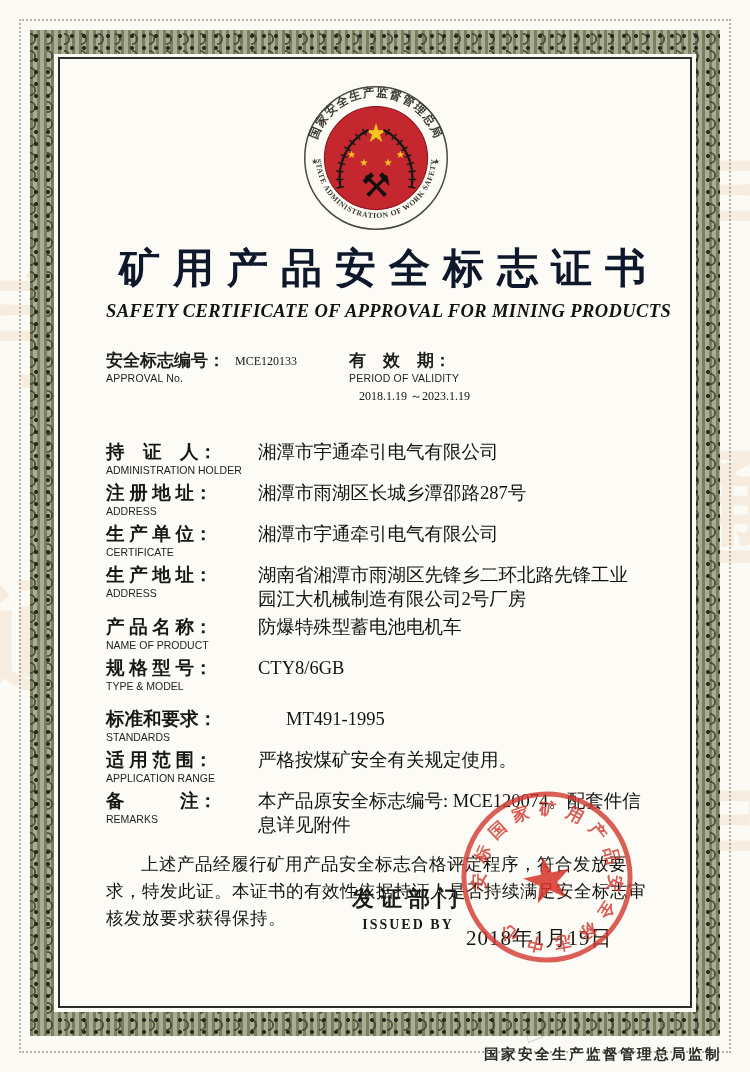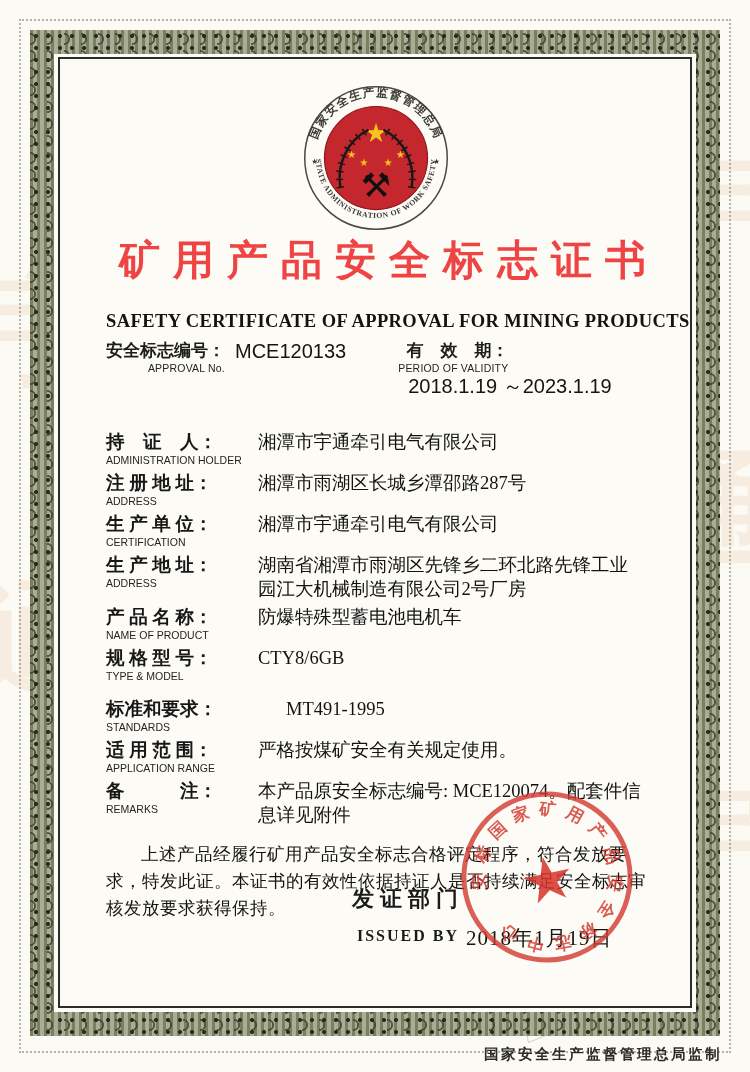--- a/index.html
+++ b/index.html
@@ -24,51 +24,51 @@
   .wm-ring{width:84px;height:84px;border:3px double rgba(150,130,95,.22);border-radius:50%;
     display:flex;align-items:center;justify-content:center;font-size:34px;color:rgba(150,130,95,.20);}
   .wm-ring.gray{border-color:rgba(120,128,110,.18);color:rgba(120,128,110,.16);}
   .wm-stamp{width:76px;height:42px;border:1.5px solid rgba(130,130,130,.30);transform:rotate(-22deg) skewX(-8deg);}
 
   
   .content{position:absolute;inset:59px 60px 66px 60px;padding:24px 44px 0 46px;box-sizing:border-box;}
 
   .emblem{display:block;margin:0 auto;width:150px;height:150px;}
 
-  .title-zh{text-align:left;font-size:41px;font-weight:bold;letter-spacing:13px;
-    padding-left:13px;color:#ef4444;font-family:"Liberation Serif",serif;white-space:nowrap;}
-  .title-en{margin-top:23px;font-size:18.5px;font-weight:bold;color:#14130f;
-    letter-spacing:.4px;font-family:"Liberation Serif",serif;white-space:nowrap;}
+  .title-zh{margin-top:8px;text-align:left;font-size:41px;font-weight:bold;letter-spacing:13px;
+    padding-left:13px;color:#0f172a;font-family:"Liberation Serif",serif;white-space:nowrap;}
+  .title-en{margin-top:5px;font-size:18.5px;font-weight:bold;color:#14130f;
+    letter-spacing:.4px;font-family:"Liberation Serif",serif;white-space:nowrap;font-style:italic;}
 
   .lblzh{font-size:17px;font-weight:bold;color:#1c1c1a;white-space:pre;line-height:22px;}
   .lblen{font-size:10.5px;color:#232320;letter-spacing:.2px;line-height:13px;white-space:nowrap;
     font-family:"Liberation Sans",sans-serif;}
 
-  .approval-row{margin-top:8px;display:flex;align-items:flex-start;text-align:right;}
+  .approval-row{margin-top:28px;display:flex;align-items:flex-start;}
   .ap-group{display:flex;align-items:flex-start;}
-  .ap-group .val{font-size:20px;line-height:22px;padding-left:10px;
-    font-family:Liberation Sans, sans-serif;color:#141414;white-space:nowrap;}
+  .ap-group .val{font-size:12px;line-height:22px;padding-left:10px;
+    font-family:Liberation Serif, serif;color:#141414;white-space:nowrap;}
   .ap-right{margin-left:52px;flex-direction:column;}
 
   .fields{margin-top:33px;}
   .field{display:flex;margin-bottom:4px;}
   .field .flabel{width:152px;flex:0 0 152px;}
   .field .zh{font-size:18.5px;font-weight:bold;color:#171715;white-space:pre;line-height:24px;}
   .field .en{font-size:10.5px;color:#232320;line-height:13px;white-space:nowrap;
     font-family:"Liberation Sans",sans-serif;}
   .field .fvalue{flex:1;font-size:18.5px;line-height:24px;color:#121210;padding-top:0;
     font-family:"Liberation Serif",serif;}
   .field.gap{margin-top:14px;gap:28px;}
 
   .statement{margin-top:14px;font-size:17.5px;line-height:27px;color:#13130f;text-indent:2em;
     letter-spacing:.5px;}
 
   .issued{position:absolute;left:352px;top:884px;text-align:center;}
   .issued .zh{font-size:22px;font-weight:bold;letter-spacing:6px;color:#1a1a18;white-space:nowrap;}
-  .issued .en{font-size:16px;font-weight:bold;letter-spacing:2px;color:#1a1a18;margin-top:13px;
+  .issued .en{font-size:14px;font-weight:bold;letter-spacing:2px;color:#1a1a18;margin-top:3px;
     font-family:"Liberation Serif",serif;white-space:nowrap;}
   .issue-date{position:absolute;left:466px;top:924px;font-size:21px;color:#15150f;
     letter-spacing:1px;white-space:nowrap;}
 
   .seal{position:absolute;left:458px;top:788px;width:178px;height:178px;transform:rotate(-12deg);
     opacity:.92;pointer-events:none;}
 
   .footer{position:absolute;right:28px;bottom:8px;font-size:14.5px;font-weight:bold;
     letter-spacing:2.5px;color:#2a2a26;white-space:nowrap;}
 </style>
@@ -163,21 +163,21 @@
         <div class="flabel">
             <div class="zh">注 册 地 址：</div>
         <div class="en">ADDRESS</div>
           </div>
         <div class="fvalue">湘潭市雨湖区长城乡潭邵路287号</div>
       </div>
 
       <div class="field">
         <div class="flabel">
             <div class="zh">生 产 单 位：</div>
-        <div class="en">CERTIFICATION</div>
+        <div class="en">CERTIFICATE</div>
           </div>
         <div class="fvalue">湘潭市宇通牵引电气有限公司</div>
       </div>
 
       <div class="field">
         <div class="flabel">
             <div class="zh">生 产 地 址：</div>
         <div class="en">ADDRESS</div>
           </div>
         <div class="fvalue">湖南省湘潭市雨湖区先锋乡二环北路先锋工业园江大机械制造有限公司2号厂房</div>

